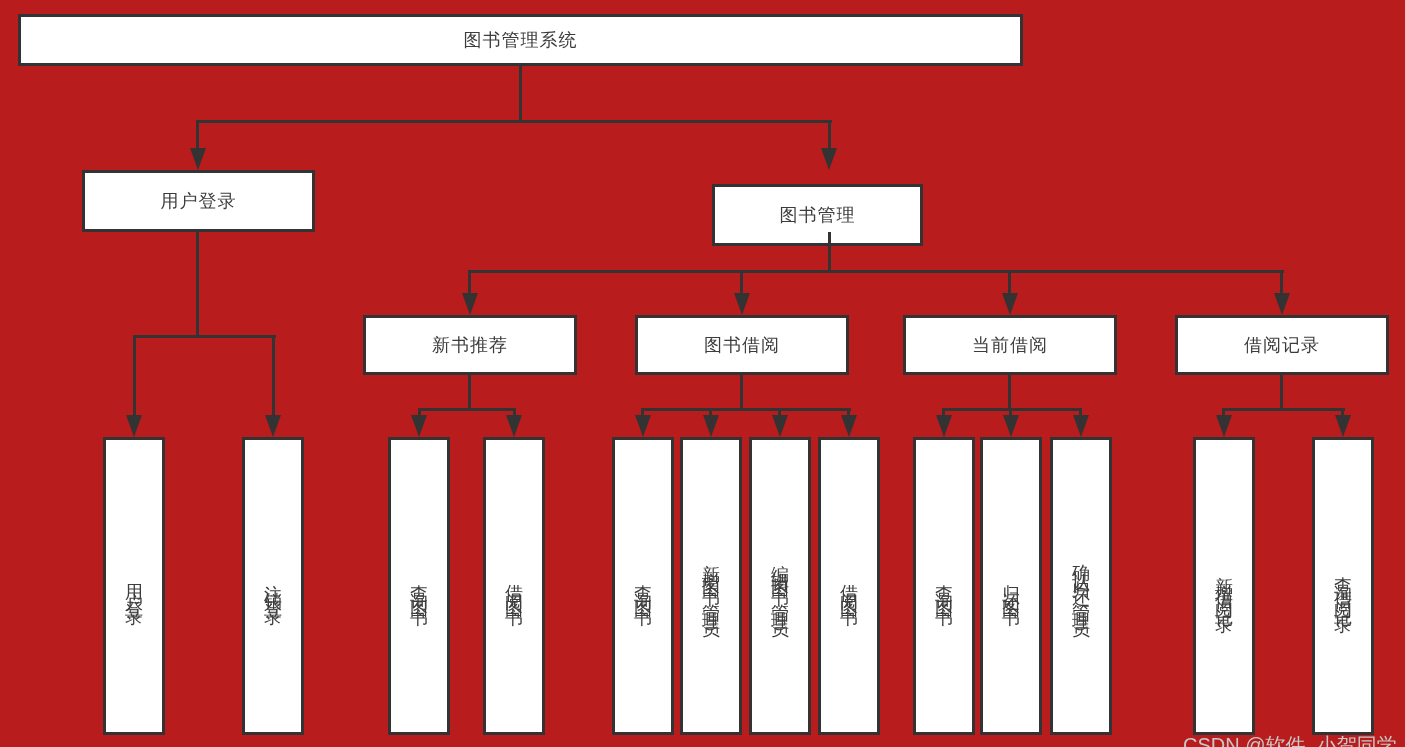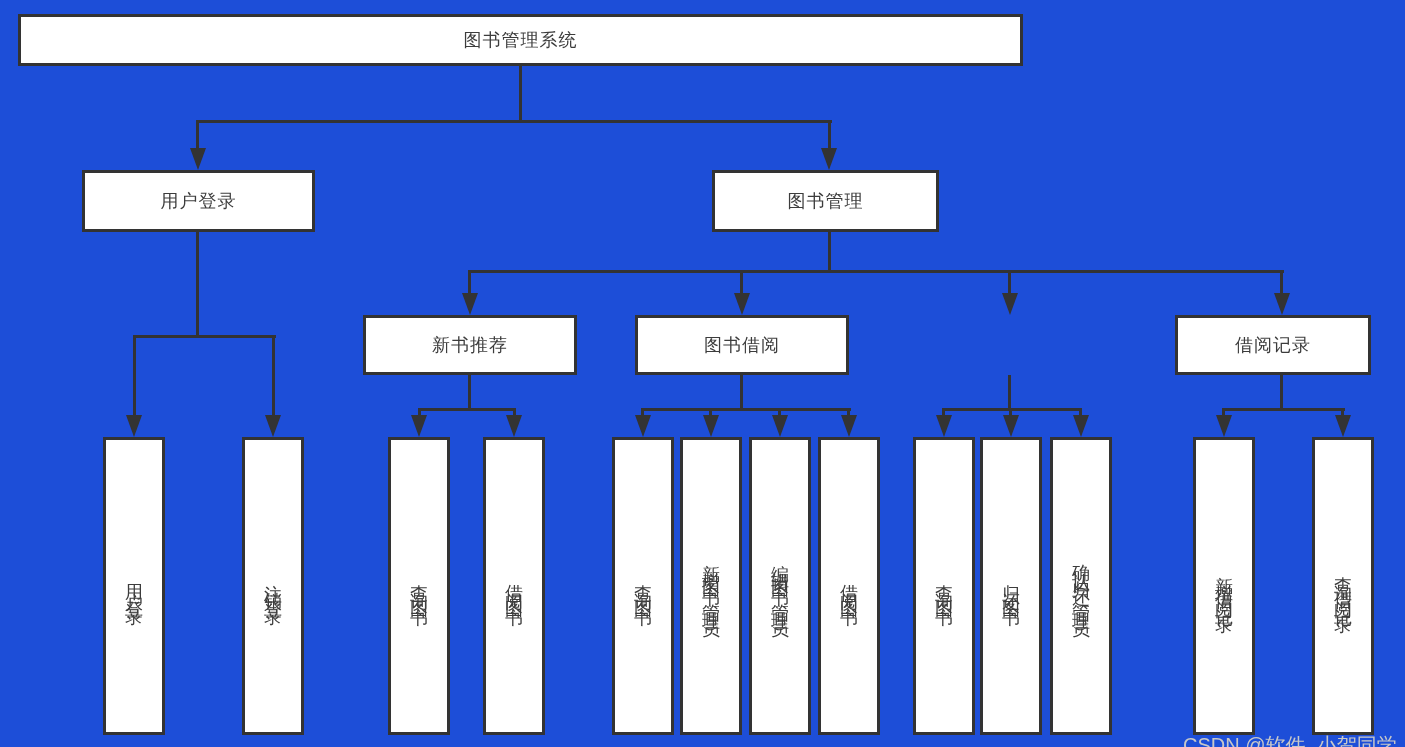--- a/index.html
+++ b/index.html
@@ -1,20 +1,20 @@
 <!DOCTYPE html>
 <html><head>
 <meta charset="utf-8">
 <style>
   html, body { margin: 0; padding: 0; background: #ffffff; }
   .canvas {
     position: relative;
     width: 1405px;
     height: 747px;
-    background: #1d4ed8;
+    background: #b91c1c;
     font-family: "Liberation Sans", "DejaVu Sans", sans-serif;
     overflow: hidden;
   }
   .box {
     position: absolute;
     box-sizing: border-box;
     border: 3px solid #333333;
     background: #ffffff;
     display: flex;
     align-items: center;
@@ -57,21 +57,21 @@
   <div class="box h" style="left:18px; top:14px; width:1005px; height:52px;">图书管理系统</div>
 
   <div class="line" style="left:519px; top:66px; width:3px; height:56px;"></div>
   <div class="line" style="left:197px; top:120px; width:635px; height:3px;"></div>
   <div class="line" style="left:196px; top:120px; width:3px; height:30px;"></div>
   <div class="arrow" style="left:190px; top:148px;"></div>
   <div class="line" style="left:828px; top:120px; width:3px; height:30px;"></div>
   <div class="arrow" style="left:821px; top:148px;"></div>
 
   <div class="box h" style="left:82px; top:170px; width:233px; height:62px;">用户登录</div>
-  <div class="box h" style="left:712px; top:170px; width:227px; height:62px;">图书管理</div>
+  <div class="box h" style="left:712px; top:184px; width:211px; height:62px;">图书管理</div>
 
   <div class="line" style="left:196px; top:232px; width:3px; height:103px;"></div>
   <div class="line" style="left:133px; top:335px; width:143px; height:3px;"></div>
   <div class="line" style="left:133px; top:335px; width:3px; height:82px;"></div>
   <div class="arrow" style="left:126px; top:415px;"></div>
   <div class="line" style="left:272px; top:335px; width:3px; height:82px;"></div>
   <div class="arrow" style="left:265px; top:415px;"></div>
 
   <div class="line" style="left:828px; top:232px; width:3px; height:38px;"></div>
   <div class="line" style="left:468px; top:270px; width:816px; height:3px;"></div>
@@ -79,21 +79,22 @@
   <div class="arrow" style="left:462px; top:293px;"></div>
   <div class="line" style="left:740px; top:270px; width:3px; height:25px;"></div>
   <div class="arrow" style="left:734px; top:293px;"></div>
   <div class="line" style="left:1008px; top:270px; width:3px; height:25px;"></div>
   <div class="arrow" style="left:1002px; top:293px;"></div>
   <div class="line" style="left:1280px; top:270px; width:3px; height:25px;"></div>
   <div class="arrow" style="left:1274px; top:293px;"></div>
 
   <div class="box h" style="left:635px; top:315px; width:214px; height:60px;">图书借阅</div>
   <div class="box h" style="left:363px; top:315px; width:214px; height:60px;">新书推荐</div>
-  <div class="box h" style="left:1175px; top:315px; width:196px; height:60px;">借阅记录</div>
+  <div class="box h" style="left:903px; top:315px; width:214px; height:60px;">当前借阅</div>
+  <div class="box h" style="left:1175px; top:315px; width:214px; height:60px;">借阅记录</div>
 
   <div class="line" style="left:468px; top:375px; width:3px; height:33px;"></div>
   <div class="line" style="left:418px; top:408px; width:98px; height:3px;"></div>
   <div class="line" style="left:418px; top:408px; width:3px; height:10px;"></div>
   <div class="arrow" style="left:411px; top:415px;"></div>
   <div class="line" style="left:513px; top:408px; width:3px; height:10px;"></div>
   <div class="arrow" style="left:506px; top:415px;"></div>
 
   <div class="line" style="left:740px; top:375px; width:3px; height:33px;"></div>
   <div class="line" style="left:641px; top:408px; width:210px; height:3px;"></div>

